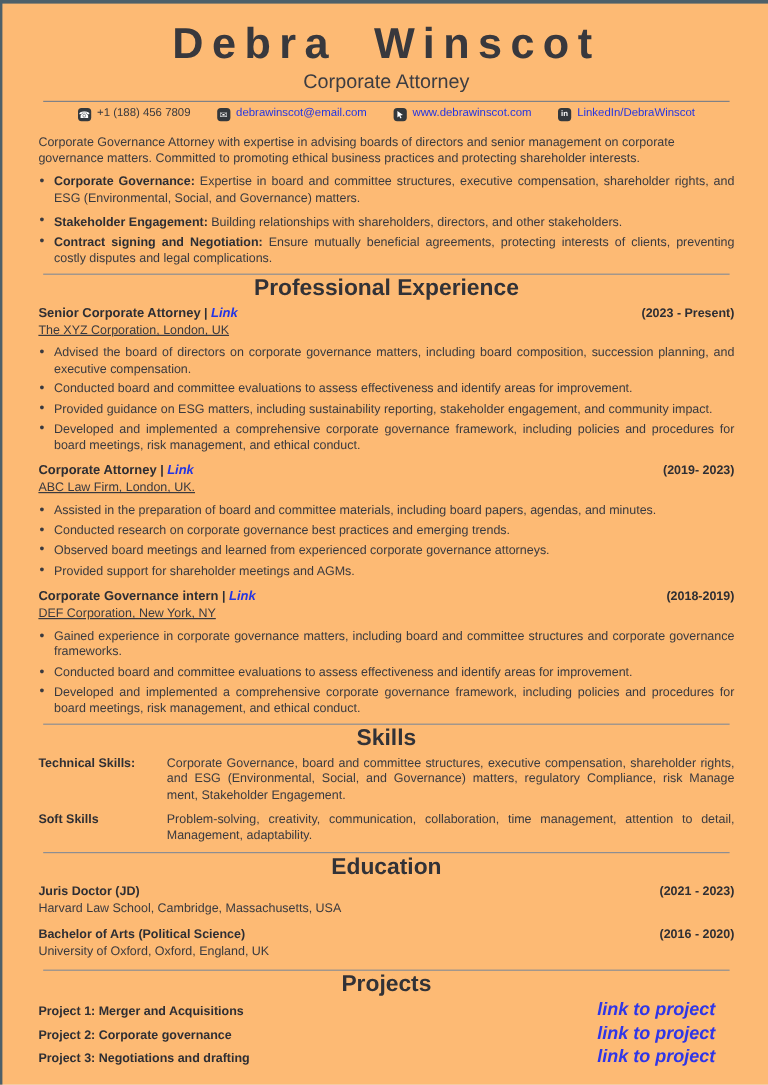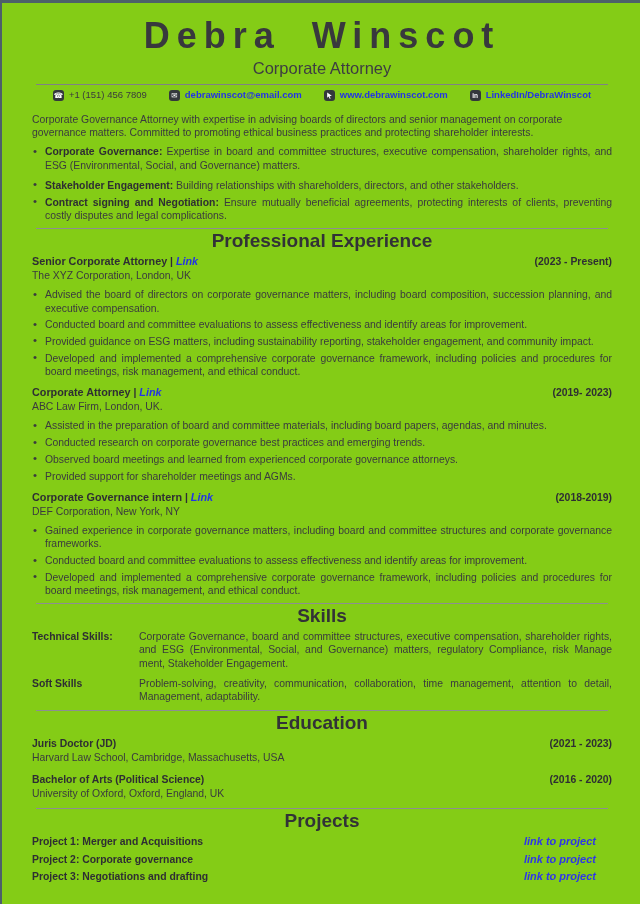--- a/index.html
+++ b/index.html
@@ -1,19 +1,19 @@
 <!DOCTYPE html>
 <html><head>
 <meta charset="utf-8">
 <style>
   html,body { margin:0; padding:0; background:#e8e8ee; }
   .page {
     position:relative; box-sizing:border-box;
     width:640px; height:904px; margin:0;
-    background:#84cc16;
+    background:#fdba74;
     border-top:3px solid #4d6069; border-left:2px solid #4d6069;
     overflow:hidden;
     font-family:"Liberation Sans", sans-serif;
     color:#3a3a3f;
   }
   .content { padding:0 28px 0 30px; }
 
   
   .candidate-name {
     margin:0; padding-top:11px; text-align:center;
@@ -32,21 +32,21 @@
   }
   .contact-item { display:flex; align-items:center; margin:0 11px; }
   .badge {
     width:11px; height:11px; margin-right:5px; flex:0 0 11px;
     background:#34383c; border-radius:3px; color:#fff;
     display:flex; align-items:center; justify-content:center;
     font-size:7.5px; line-height:11px;
   }
   .badge.in { font-size:6.5px; font-weight:700; }
   .contact-phone { color:#3a3a3e; }
-  .contact-link { color:#2334e4; font-weight:700; text-decoration:none; cursor:pointer; }
+  .contact-link { color:#2334e4; font-weight:400; text-decoration:none; cursor:pointer; }
 
   
   .body-text { font-size:10.4px; line-height:13.2px; }
   .bullet {
     position:relative; padding-left:13px; margin:0 0 3.5px 0;
     text-align:justify;
   }
   .bullet::before { content:"\2022"; position:absolute; left:1px; top:-0.5px; font-size:11.5px; color:#3a3a3f; }
   .bullet b, .lead { color:#2e2e33; }
 
@@ -64,57 +64,57 @@
   }
 
   
   .job { margin-top:0; }
   .job + .job { margin-top:8px; }
   .job-head { display:flex; justify-content:space-between; align-items:baseline;text-align:center; }
   .job-title { font-weight:700; font-size:10.8px; color:#2e2e33; }
   .job-sep { font-weight:700; color:#2e2e33; }
   .inline-link { color:#2334e4; font-style:italic; font-weight:700; font-size:10.8px; text-decoration:none; cursor:pointer; }
   .job-dates { font-weight:700; font-size:10.4px; color:#2e2e33; white-space:nowrap; }
-  .job-company { margin-top:1px; }
+  .job-company { margin-top:1px;text-decoration:underline; }
   .job .bullets { margin-top:6px; }
 
   
   .skills-row { display:flex; margin-bottom:7px; }
   .skills-label { flex:0 0 107px; font-weight:700; color:#2e2e33; }
   .skills-text { flex:1; text-align:justify; }
 
   
   .edu-entry { margin-bottom:8px; }
   .edu-head { display:flex; justify-content:space-between; align-items:flex-start;gap:28px; }
   .edu-degree { font-weight:700; color:#2e2e33; }
   .edu-dates { font-weight:700; color:#2e2e33; white-space:nowrap; }
   .edu-school { margin-top:1px; }
 
   
   .project-row { display:flex; justify-content:space-between; align-items:baseline; margin-bottom:4.5px; }
   .project-label { font-weight:700; color:#2e2e33; }
   .project-link {
-    color:#2f36e8; font-style:italic; font-weight:700; font-size:11px;
+    color:#2f36e8; font-style:italic; font-weight:700; font-size:15px;
     text-decoration:none; cursor:pointer; padding-right:16px;
   }
 </style>
 </head>
 <body>
 
 <div class="page">
   <div class="content">
 
     <h1 class="candidate-name">Debra Winscot</h1>
     <div class="candidate-title">Corporate Attorney</div>
     <hr class="rule">
 
     <div class="contact-row">
       <span class="contact-item">
         <span class="badge">☎</span>
-        <span class="contact-phone">+1 (151) 456 7809</span>
+        <span class="contact-phone">+1 (188) 456 7809</span>
       </span>
       <span class="contact-item">
         <span class="badge">✉</span>
         <a class="contact-link">debrawinscot@email.com</a>
       </span>
       <span class="contact-item">
         <span class="badge">
           <svg width="7" height="7" viewBox="0 0 12 12">
               <path d="M2 1 L10 6.5 L6.2 7.2 L8 11 L6.3 11.7 L4.6 7.9 L2 10 Z" fill="#ffffff"></path>
             </svg>

